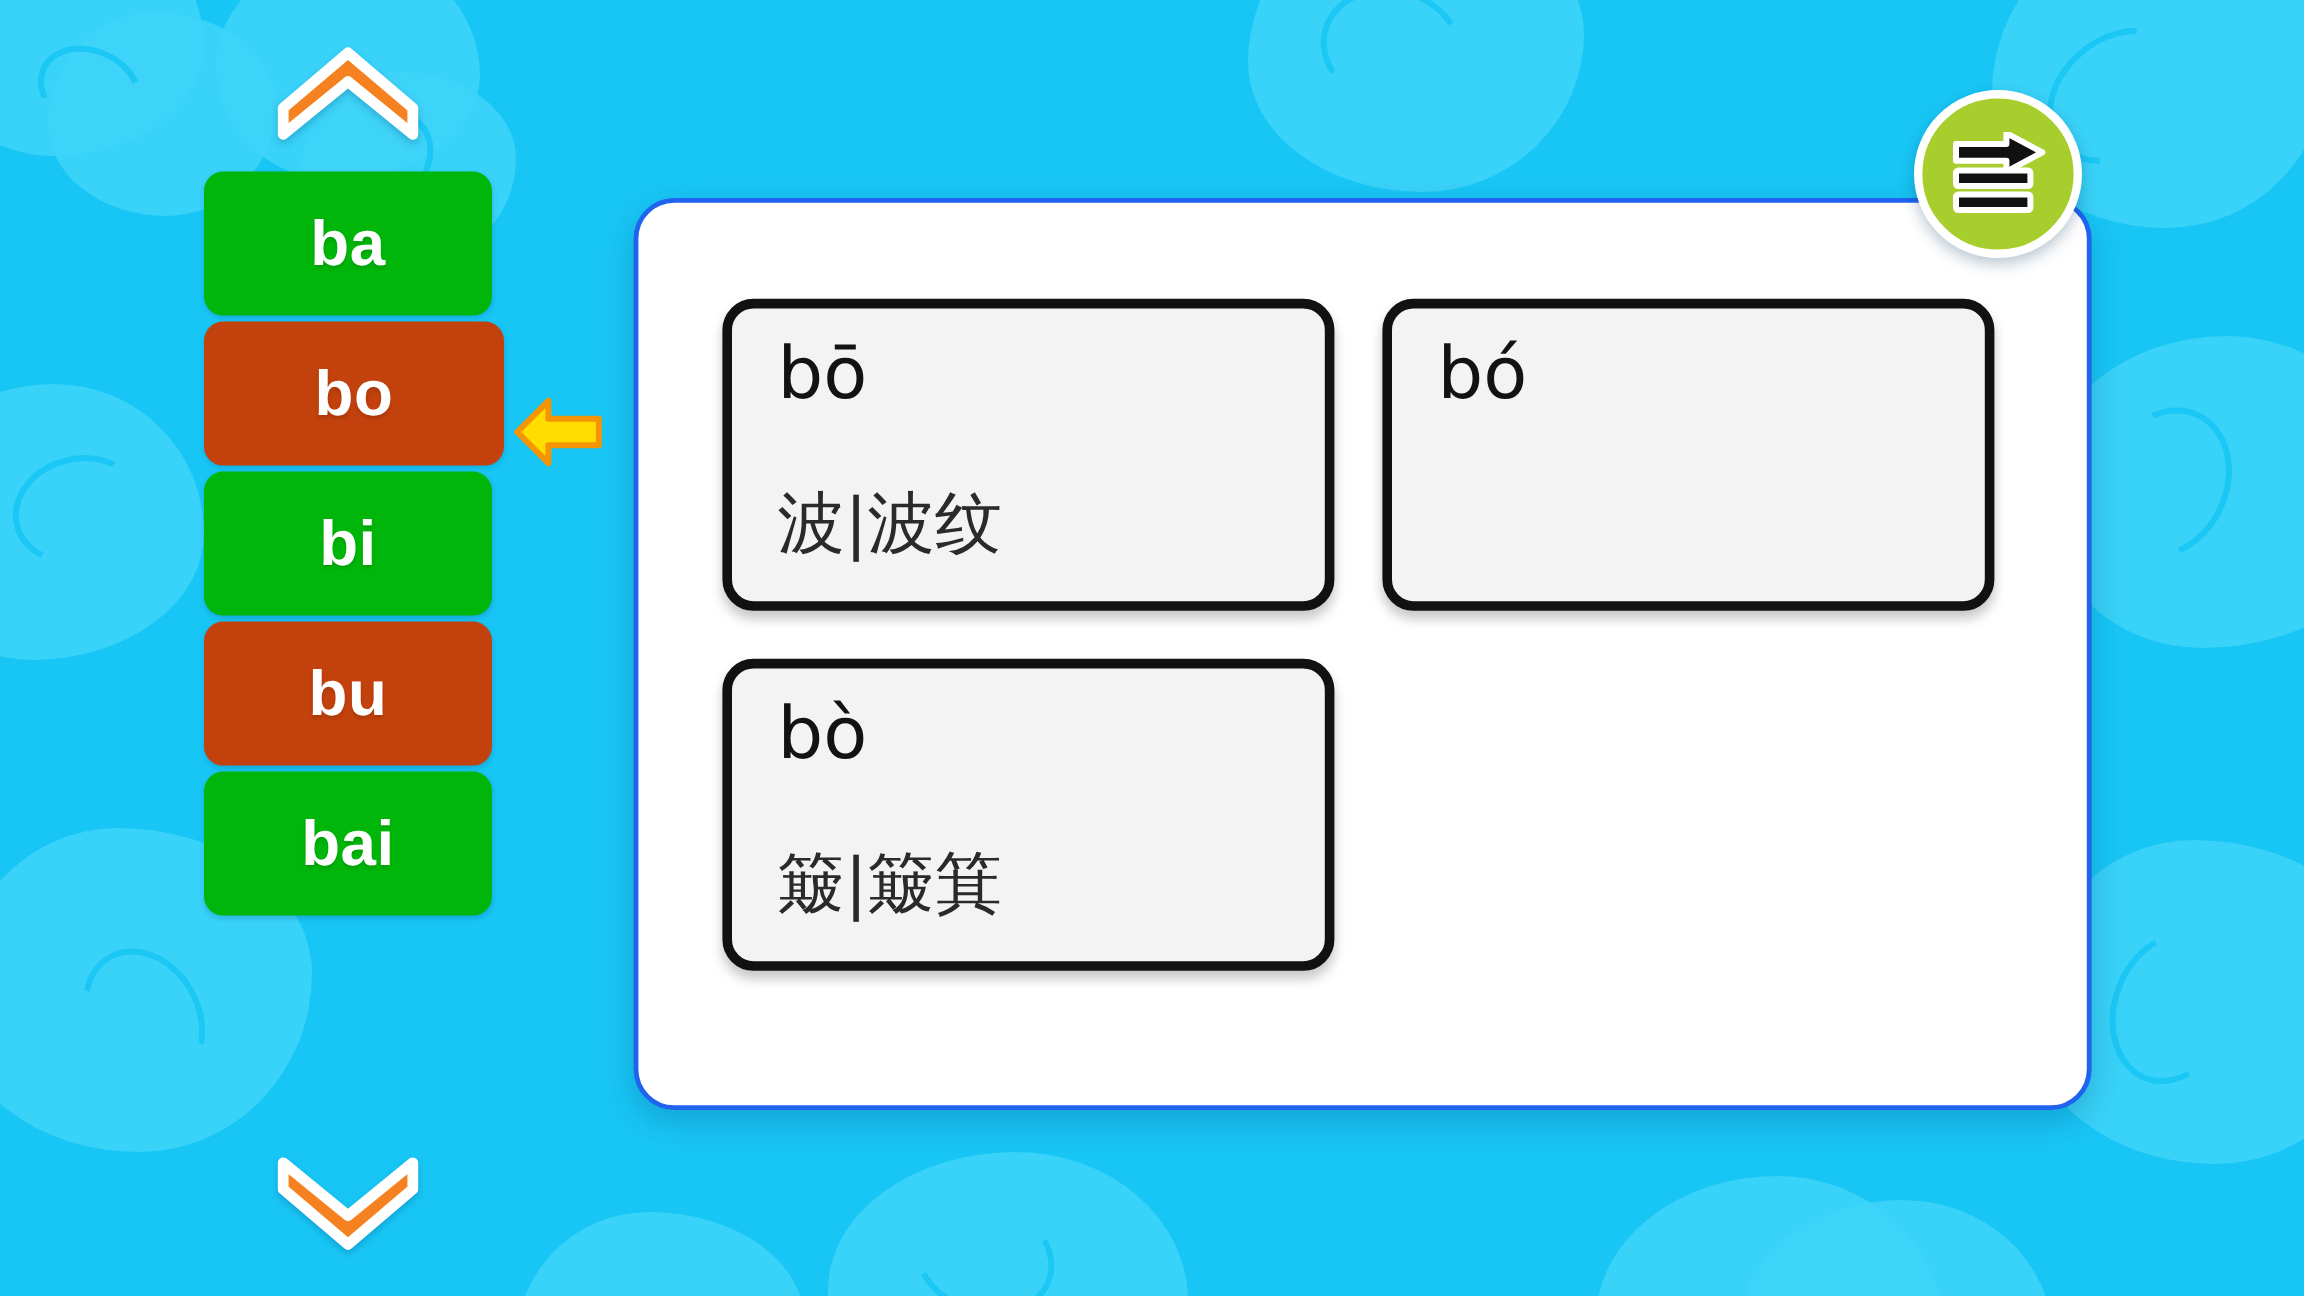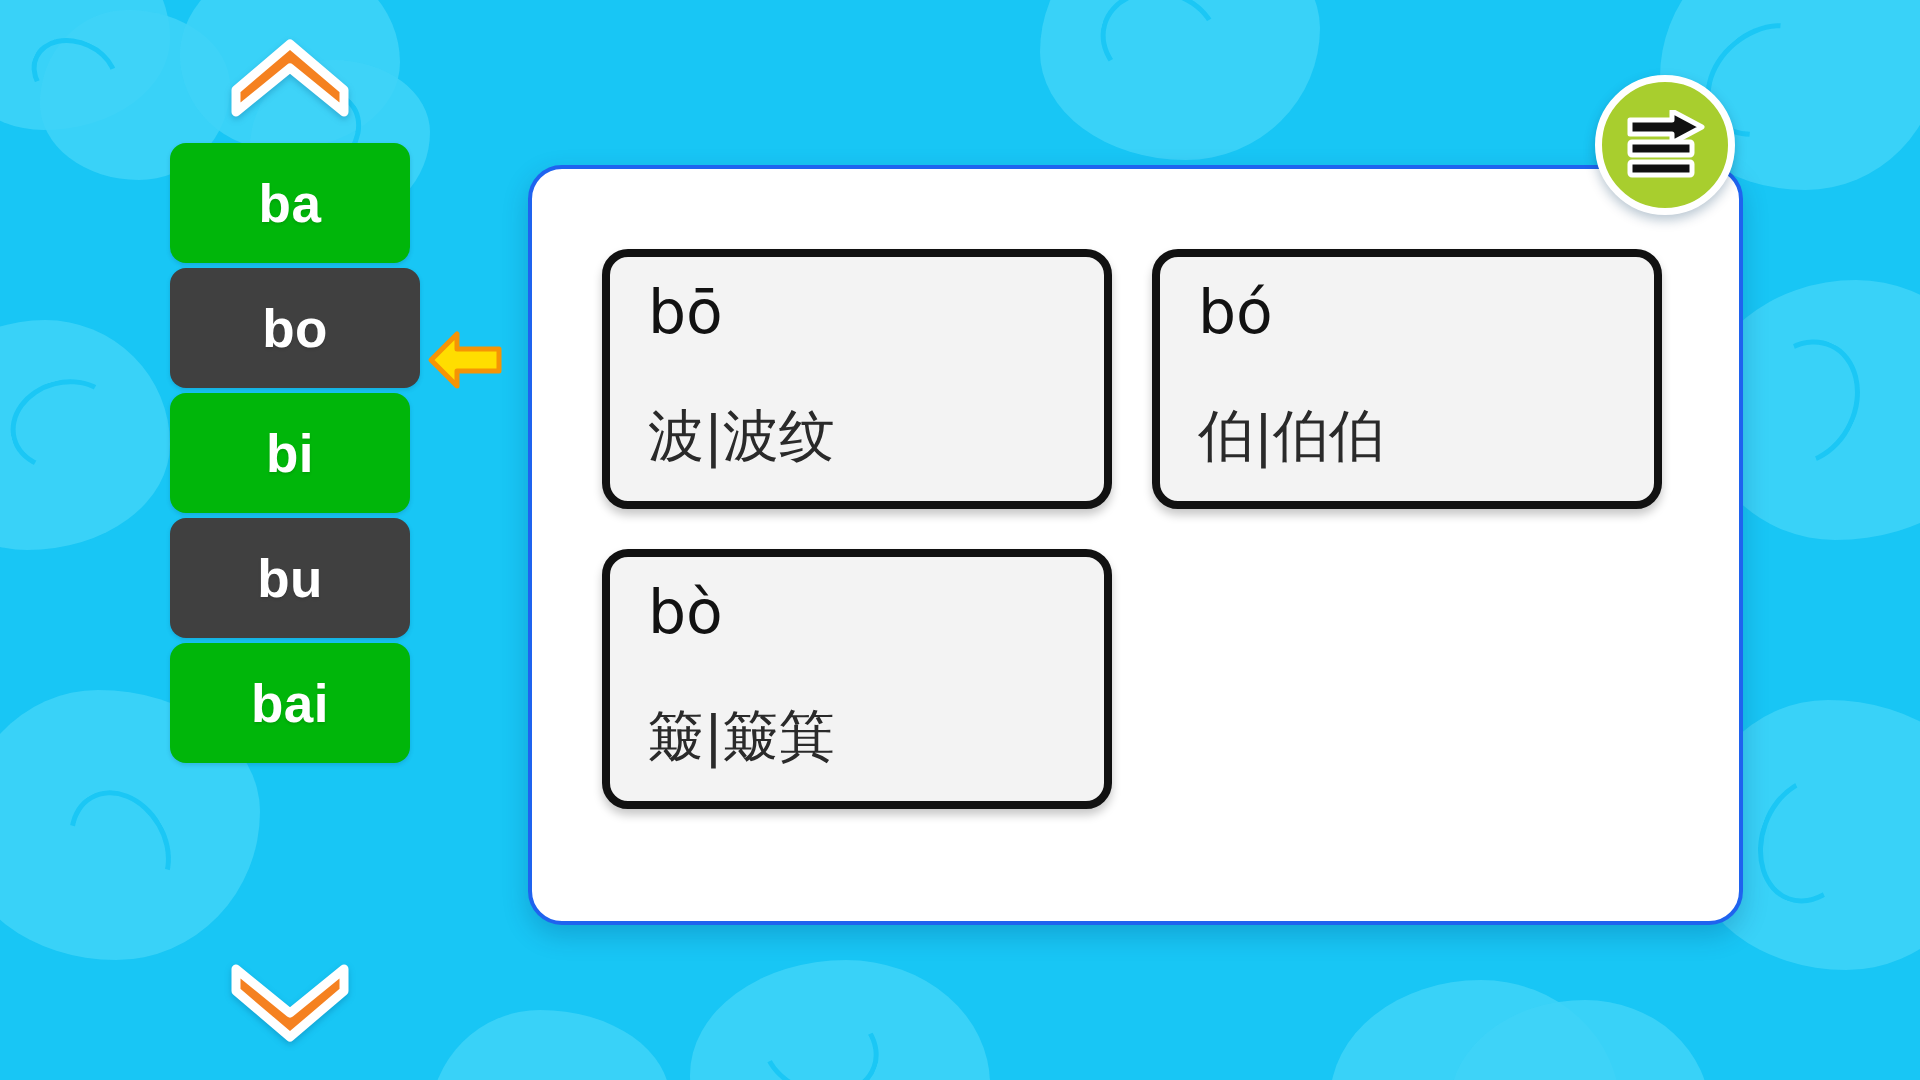--- a/index.html
+++ b/index.html
@@ -64,21 +64,21 @@
     box-shadow:0 2px 4px rgba(0,60,110,.18);
   }
   .navbtn span{
     color:#ffffff;
     font-size:53px;
     font-weight:bold;
     letter-spacing:.5px;
     text-shadow:0 2px 3px rgba(0,0,0,.12);
   }
   .navbtn.green{ background:#00b60a; }
-  .navbtn.purple{ background:#404040; }
+  .navbtn.purple{ background:#c2410c; }
   .navbtn.active{ width:250px; }
 
   
   .pointer{
     position:absolute;
     left:425px; top:325px;
     width:80px; height:70px;
     pointer-events:none;
   }
   .pointer svg{ width:100%; height:100%; display:block; }
@@ -219,21 +219,20 @@
   <div class="panel">
     <div class="grid">
 
       <div class="card">
         <div class="pinyin">bō</div>
         <div class="hanzi">波|波纹</div>
       </div>
 
       <div class="card">
         <div class="pinyin">bó</div>
-        <div class="hanzi">伯|伯伯</div>
       </div>
 
 
       <div class="card">
         <div class="pinyin">bò</div>
         <div class="hanzi">簸|簸箕</div>
       </div>
 
     </div>
   </div>

